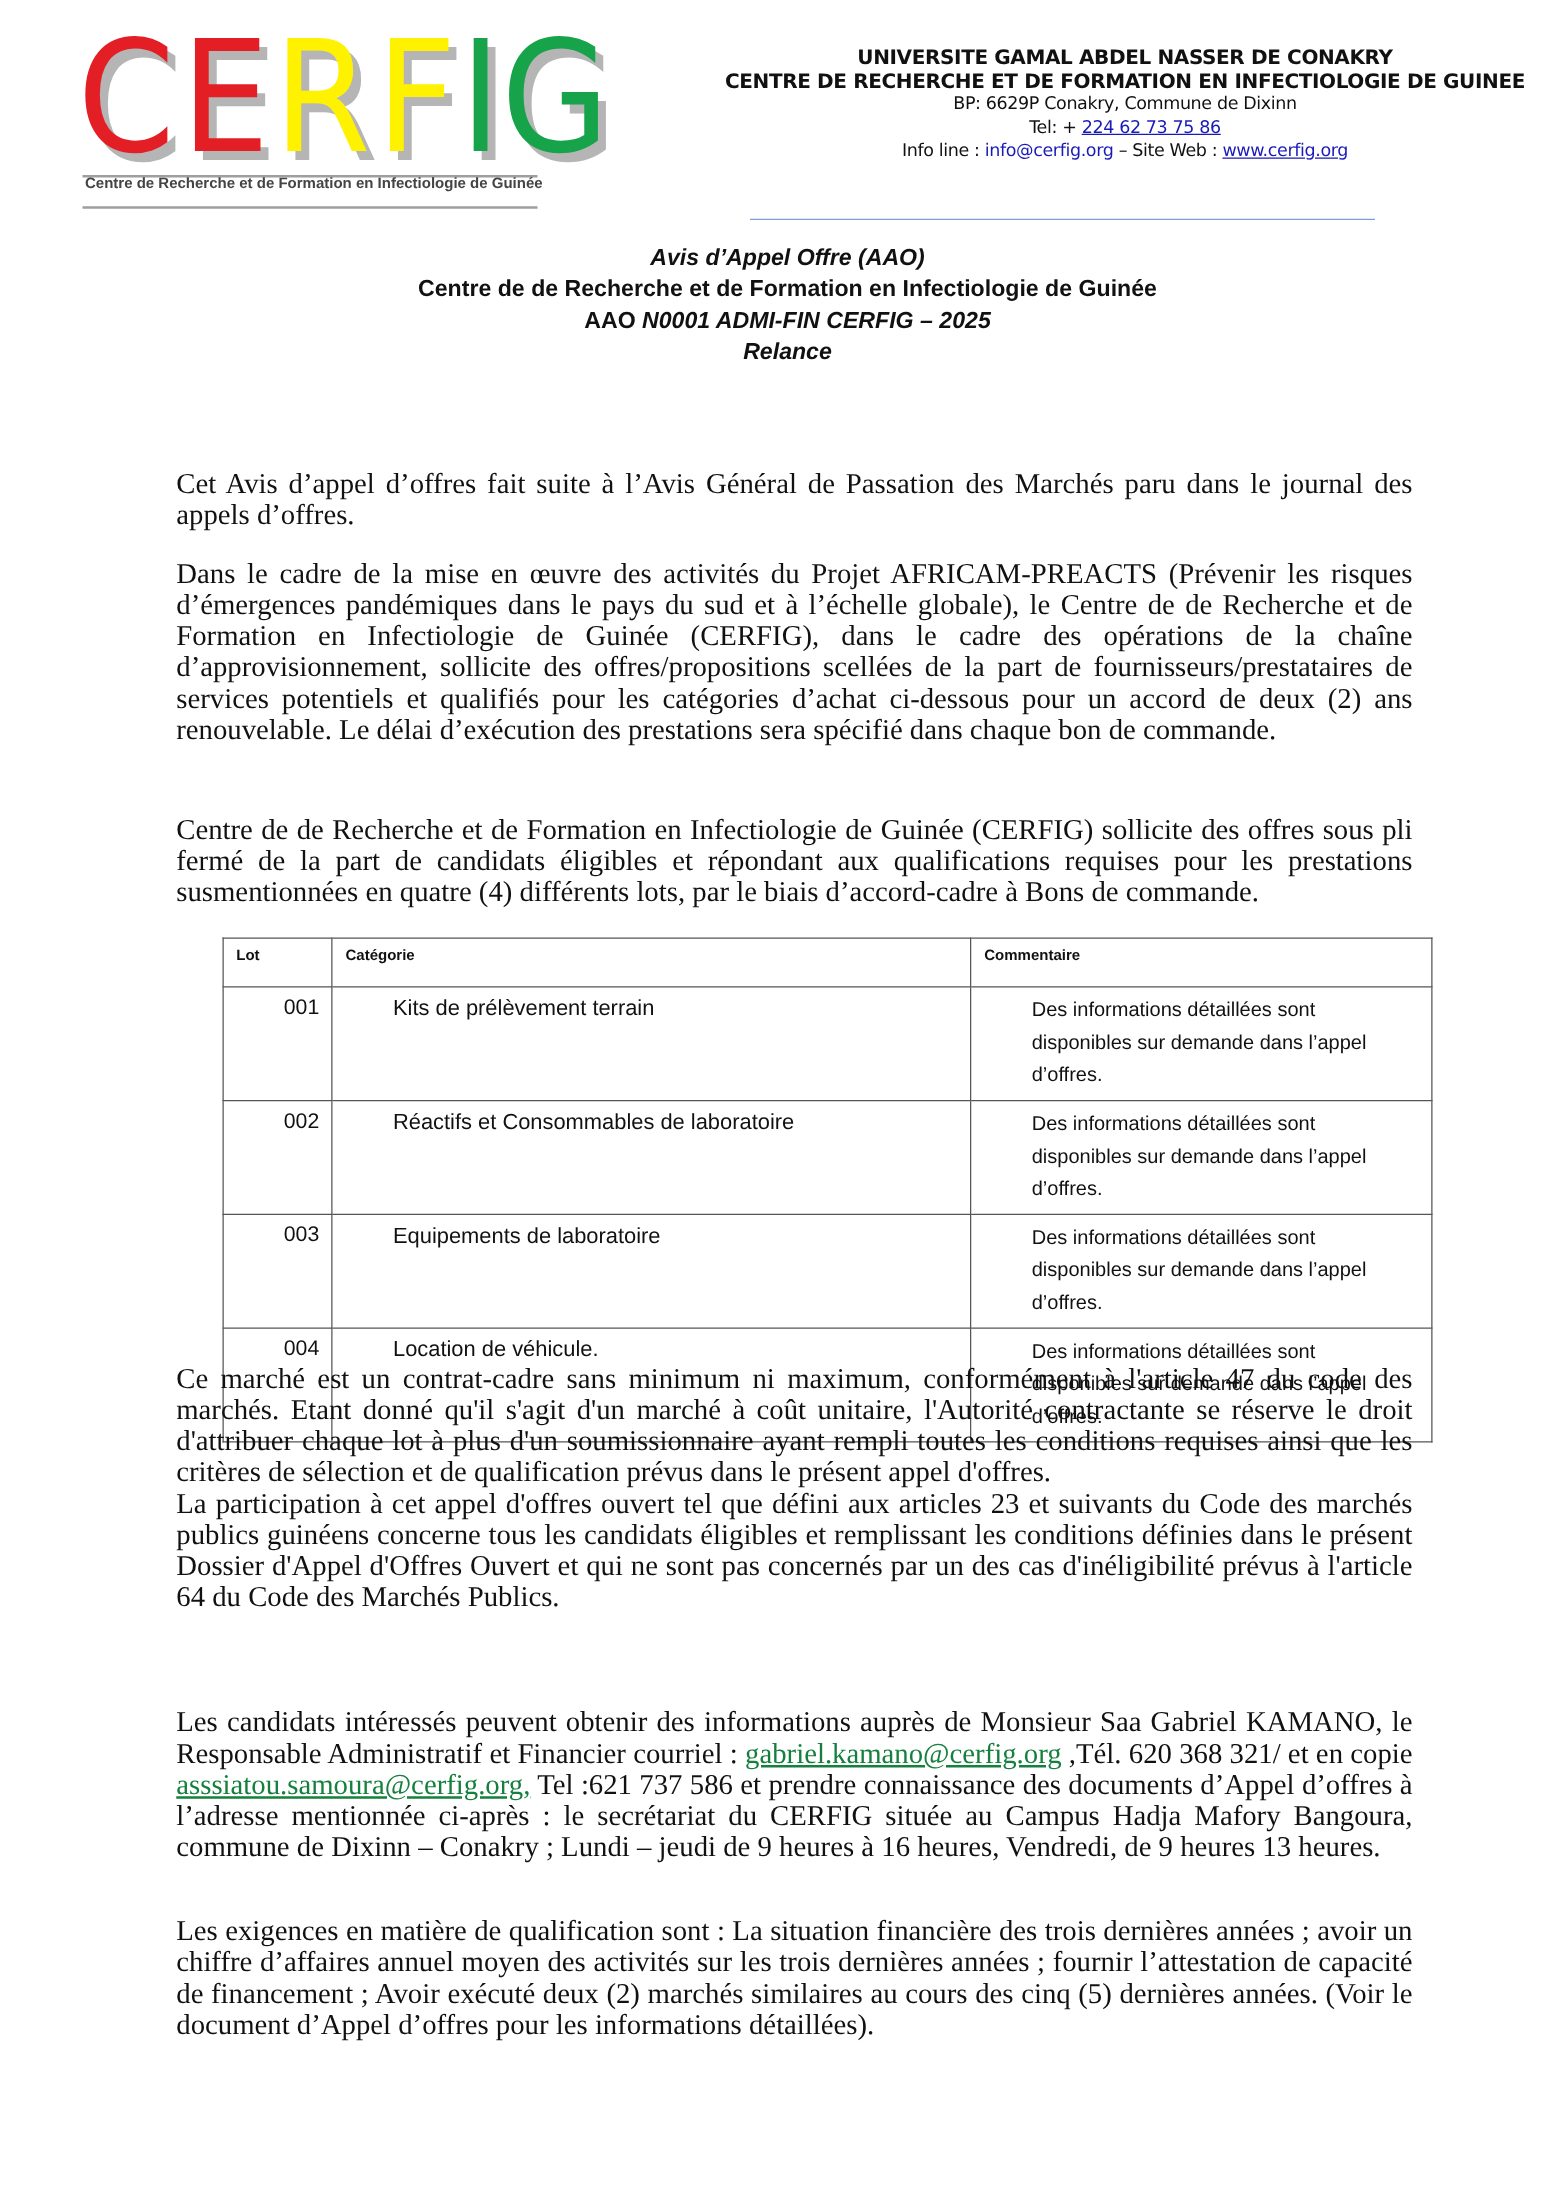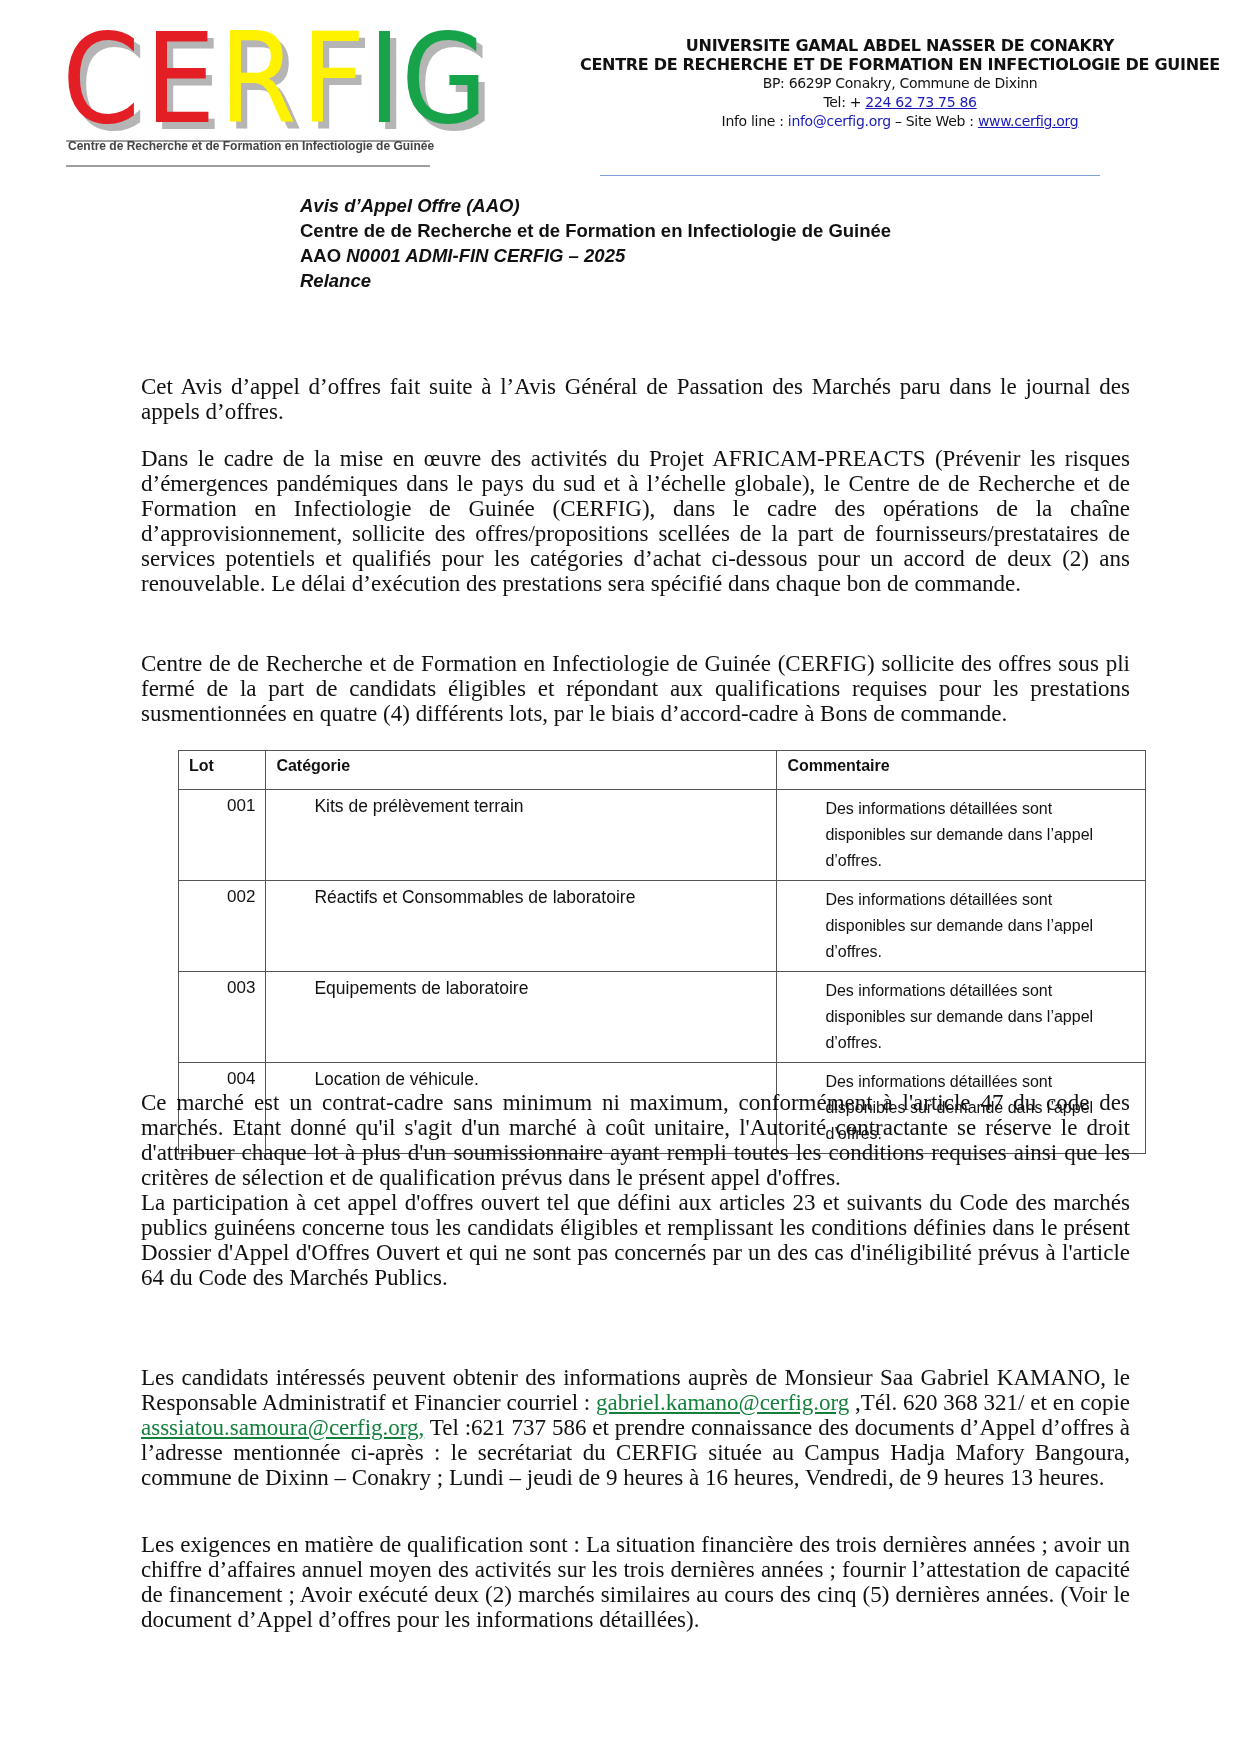--- a/index.html
+++ b/index.html
@@ -17,37 +17,37 @@
   .logo-caption { position: absolute; left: 6px; top: 119px; font-family: "Liberation Sans", sans-serif; font-weight: bold; font-size: 12px; color: #444; white-space: nowrap; }
 
   .org-block { position: absolute; left: 560px; top: 36px; width: 680px; text-align: center; font-family: "DejaVu Sans", sans-serif; }
   .org-line-bold { font-weight: bold; font-size: 16px; line-height: 19px; color: #111; letter-spacing: -0.3px; }
   .org-line { font-size: 14px; line-height: 19px; color: #111; letter-spacing: -0.3px; }
   .lnk { color: #1a1ab8; text-decoration: underline; margin-top: 32px; }
   .lnk-plain { color: #1a1ab8; }
   .header-rule { position: absolute; left: 600px; top: 175px; width: 500px; height: 1px; background: #7fa0d6; }
 
   
-  .title-block { position: absolute; left: 300px; top: 193px; width: 660px; text-align: left; font-family: "Liberation Sans", sans-serif; font-weight: bold; font-size: 18.5px; line-height: 25px; }
+  .title-block { position: absolute; left: 300px; top: 193px; width: 660px; text-align: center; font-family: "Liberation Sans", sans-serif; font-weight: bold; font-size: 18.5px; line-height: 25px; }
   .title-block .it { font-style: italic; }
 
   
   .body-text { position: absolute; left: 141px; width: 989px; font-family: Liberation Serif, serif; font-size: 23px; line-height: 25px; text-align: justify; color: #111; }
   .p1 { top: 374px; }
   .p2 { top: 446px; }
   .p3 { top: 651px; }
   .p4 { top: 1090px; }
   .p5 { top: 1365px; }
   .p6 { top: 1532px; }
   .body-text a { color: #15803d; text-decoration: underline; }
 
   
   .lots-table { position: absolute; left: 178px; top: 750px; width: 968px; border-collapse: collapse; font-family: "Liberation Sans", sans-serif; }
   .lots-table th, .lots-table td { border: 1.5px solid #555; vertical-align: top; padding: 6px 10px; text-align: left; }
-  .lots-table th { font-size: 16px; font-weight: bold; height: 26px; }
+  .lots-table th { font-size: 12px; font-weight: bold; height: 26px; }
   .lots-table td { height: 55px; padding-left: 48px; }
   .col-lot { width: 42px; }
   .col-cat { width: 490px; }
   .cell-lot { font-size: 17px; font-weight: normal; }
   .cell-cat { font-size: 17.5px; font-weight: normal; }
   .cell-comment { font-size: 16px; line-height: 26px; }
 </style>
 </head>
 <body>
 

